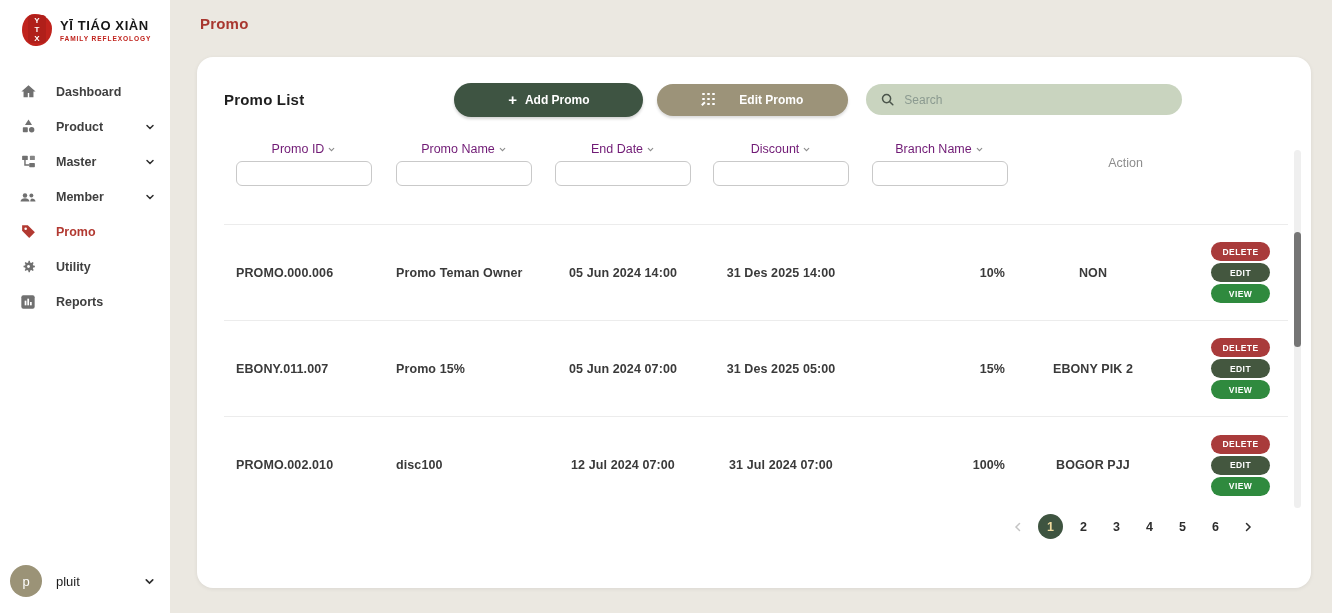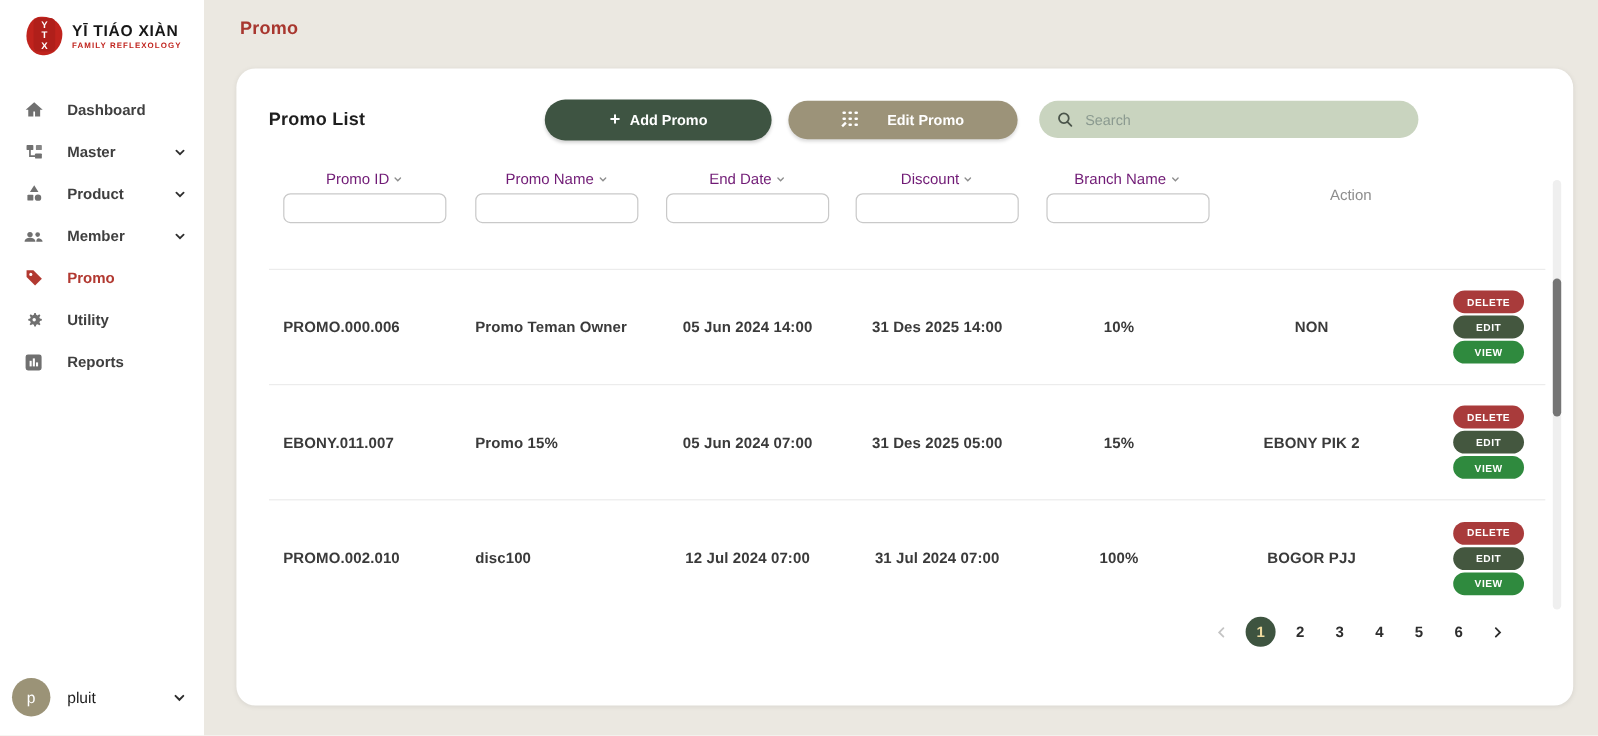--- a/index.html
+++ b/index.html
@@ -70,21 +70,21 @@
   .th-action { display:flex; align-items:center; justify-content:flex-end; padding-right:24px;
                font-size:12.5px; color:#8d8d8d; }
 
   .tbody-viewport { position:relative; height:290px; overflow:hidden; margin-top:22px; }
   .row-spacer { height:17px; border-bottom:1px solid #ececec; }
   .trow { height:96px; border-bottom:1px solid #ececec; align-items:center; font-size:12.5px; color:#333; }
   .trow:last-child { border-bottom:none; }
   .cell { font-weight:bold; color:#3a3a3a; letter-spacing:.1px; }
   .c-left { padding-left:12px; text-align:left; }
   .c-center { text-align:center; }
-  .c-right { text-align:center; padding-right:14px; }
+  .c-right { text-align:right; padding-right:14px; }
   .c-actions { display:flex; flex-direction:column; align-items:flex-end; gap:2px; padding-right:18px; }
   .pill { width:59px; height:19px; border:none; border-radius:999px; color:#fff; font-size:8.5px; font-weight:bold;
           letter-spacing:.4px; cursor:pointer; font-family:inherit; display:flex; align-items:center; justify-content:center; }
   .pill.delete { background:#a93b3b; }
   .pill.edit { background:#44573f; }
   .pill.view { background:#2f8a3e; }
 
   
   .scrolltrack { position:absolute; right:10px; top:93px; width:7px; height:358px; background:#efefef; border-radius:4px; }
   .scrollthumb { position:absolute; left:0; top:82px; width:7px; height:115px; background:#757575; border-radius:4px; cursor:grab; }
@@ -126,42 +126,42 @@
         <span class="nicon">
           <svg width="17" height="17" viewBox="0 0 24 24" fill="currentColor">
               <path d="M12 3 2 12h3v8h6v-6h2v6h6v-8h3z"></path>
             </svg>
         </span>
         <span class="nlabel">Dashboard</span>
       </div>
       <div class="nav-item">
         <span class="nicon">
           <svg width="17" height="17" viewBox="0 0 24 24" fill="currentColor">
+              <path d="M12 2 7 10h10z"></path>
+              <rect x="4" y="13" width="7" height="7" rx="1"></rect>
+              <circle cx="16.5" cy="16.5" r="3.8"></circle>
+            </svg>
+        </span>
+        <span class="nlabel">Product</span>
+        <span class="chev">
+          <svg width="12" height="12" viewBox="0 0 24 24" fill="none" stroke="currentColor" stroke-width="3" stroke-linecap="round">
+              <path d="m6 9 6 6 6-6"></path>
+            </svg>
+        </span>
+      </div>
+      <div class="nav-item">
+        <span class="nicon">
+          <svg width="17" height="17" viewBox="0 0 24 24" fill="currentColor">
               <rect x="3" y="4" width="8" height="6" rx="1"></rect>
               <rect x="14" y="4" width="7" height="6" rx="1" opacity=".85"></rect>
               <rect x="13" y="14" width="8" height="6" rx="1"></rect>
               <path d="M7 10v7h6" stroke="currentColor" stroke-width="2" fill="none"></path>
             </svg>
         </span>
         <span class="nlabel">Master</span>
-        <span class="chev">
-          <svg width="12" height="12" viewBox="0 0 24 24" fill="none" stroke="currentColor" stroke-width="3" stroke-linecap="round">
-              <path d="m6 9 6 6 6-6"></path>
-            </svg>
-        </span>
-      </div>
-      <div class="nav-item">
-        <span class="nicon">
-          <svg width="17" height="17" viewBox="0 0 24 24" fill="currentColor">
-              <path d="M12 2 7 10h10z"></path>
-              <rect x="4" y="13" width="7" height="7" rx="1"></rect>
-              <circle cx="16.5" cy="16.5" r="3.8"></circle>
-            </svg>
-        </span>
-        <span class="nlabel">Product</span>
         <span class="chev">
           <svg width="12" height="12" viewBox="0 0 24 24" fill="none" stroke="currentColor" stroke-width="3" stroke-linecap="round">
               <path d="m6 9 6 6 6-6"></path>
             </svg>
         </span>
       </div>
       <div class="nav-item">
         <span class="nicon">
           <svg width="18" height="18" viewBox="0 0 24 24" fill="currentColor">
               <circle cx="8" cy="10" r="3"></circle>

